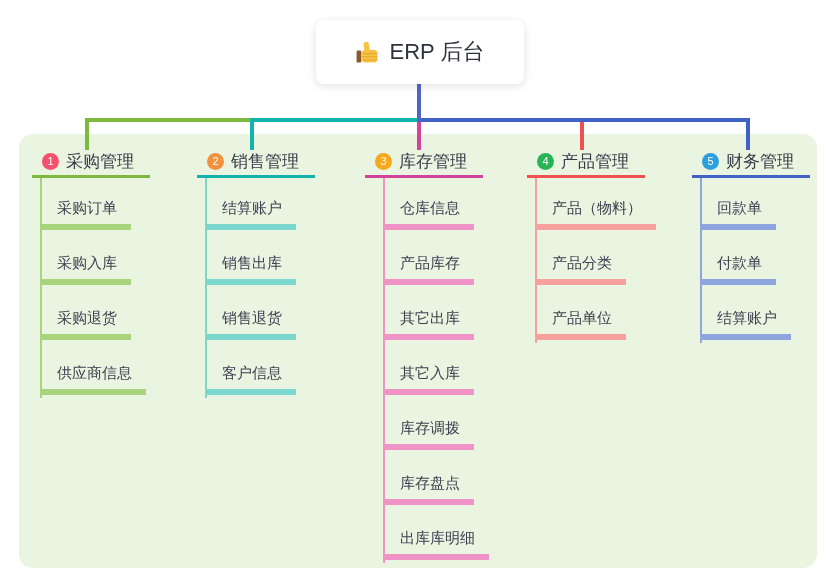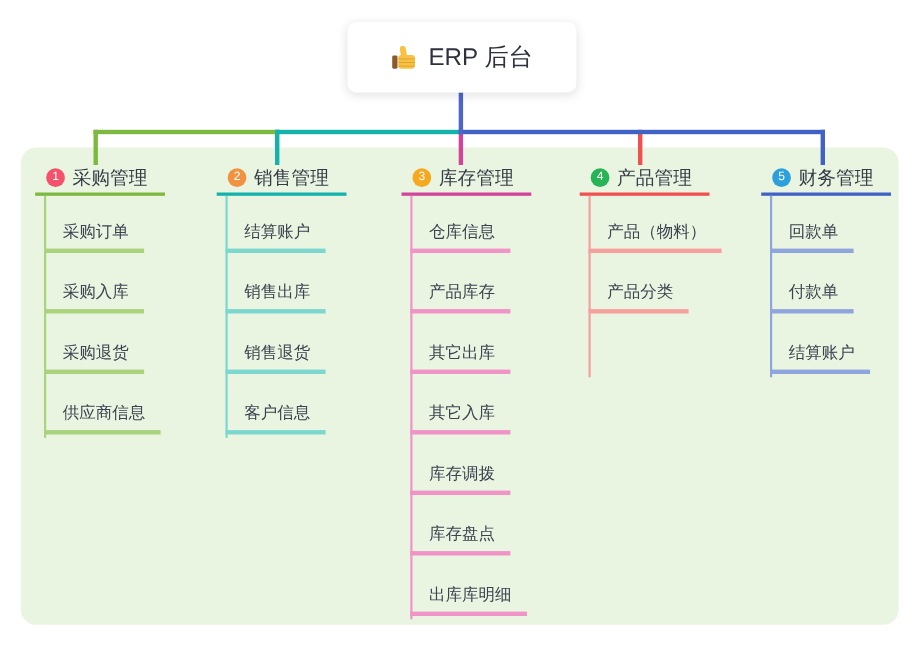--- a/index.html
+++ b/index.html
@@ -44,21 +44,21 @@
   }
 
   
   .children{
     position:absolute;list-style:none;margin:0;padding:0;z-index:3;
   }
   .children .vline{position:absolute;left:0;top:3px;width:2px;}
   .child-node{
     height:55px;width:fit-content;box-sizing:border-box;
     display:flex;align-items:flex-end;
-    border-bottom:4px solid #8b5cf6;cursor:pointer;
+    border-bottom:6px solid #8b5cf6;cursor:pointer;
     padding:0 14px 6px 17px;
     font-size:15px;color:#3d4250;white-space:nowrap;
   }
 </style>
 </head>
 <body>
 
 <div class="stage">
 
   <div class="panel" style="background: rgb(233, 245, 225);"></div>
@@ -124,21 +124,21 @@
           <span>销售退货</span>
         </li>
         <li class="child-node" style="border-bottom-color: rgb(124, 215, 207);">
           <span>客户信息</span>
         </li>
       </ul>
       <div class="branch-title" style="left: 365px; border-bottom-color: rgb(210, 67, 156);">
         <span class="badge" style="background: rgb(246, 168, 31);">3</span>
         <span>库存管理</span>
       </div>
-      <ul class="children" style="left: 373px; top: 175px;">
+      <ul class="children" style="left: 383px; top: 175px;">
         <div class="vline" style="height: 385px; background: rgb(240, 147, 198);"></div>
         <li class="child-node" style="border-bottom-color: rgb(240, 147, 198);">
           <span>仓库信息</span>
         </li>
         <li class="child-node" style="border-bottom-color: rgb(240, 147, 198);">
           <span>产品库存</span>
         </li>
         <li class="child-node" style="border-bottom-color: rgb(240, 147, 198); justify-content: center;">
           <span>其它出库</span>
         </li>
@@ -160,20 +160,23 @@
         <span>产品管理</span>
       </div>
       <ul class="children" style="left: 535px; top: 175px;">
         <div class="vline" style="height: 165px; background: rgb(248, 160, 158);"></div>
         <li class="child-node" style="border-bottom-color: rgb(248, 160, 158);">
           <span>产品（物料）</span>
         </li>
         <li class="child-node" style="border-bottom-color: rgb(248, 160, 158);">
           <span>产品分类</span>
         </li>
+        <li class="child-node" style="border-bottom-color: rgb(248, 160, 158);">
+          <span>产品单位</span>
+        </li>
       </ul>
       <div class="branch-title" style="left: 692px; border-bottom-color: rgb(65, 98, 197);">
         <span class="badge" style="background: rgb(43, 160, 220);">5</span>
         <span>财务管理</span>
       </div>
       <ul class="children" style="left: 700px; top: 175px;">
         <div class="vline" style="height: 165px; background: rgb(143, 165, 221);"></div>
         <li class="child-node" style="border-bottom-color: rgb(143, 165, 221);">
           <span>回款单</span>
         </li>

